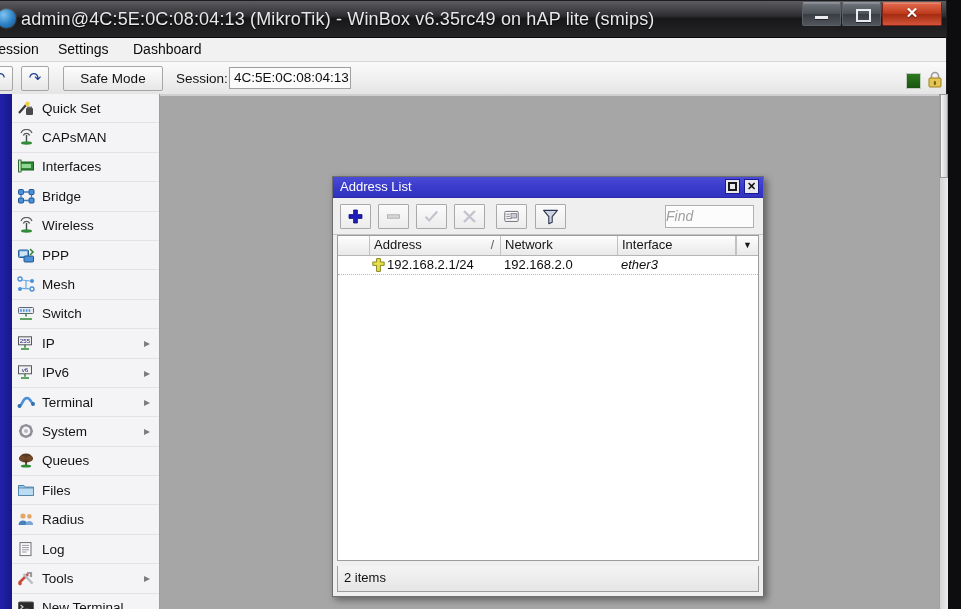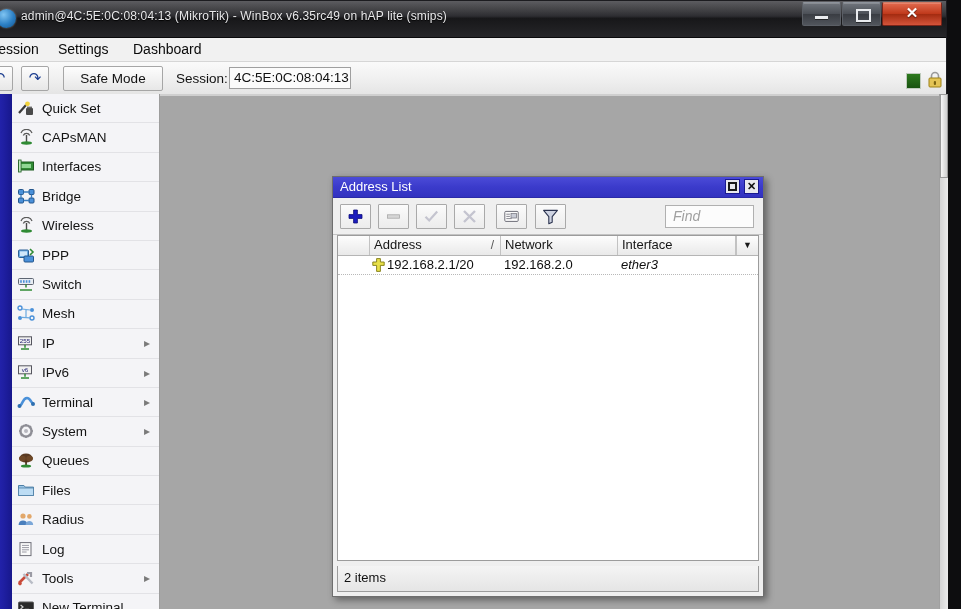--- a/index.html
+++ b/index.html
@@ -52,21 +52,21 @@
     width: 19px;
     height: 19px;
     border-radius: 50%;
     background: radial-gradient(circle at 35% 30%, #7fc4f2 0%, #2b7fc4 55%, #14538a 100%);
     box-shadow: 0 0 2px rgba(255,255,255,0.45);
   }
   .title-text {
     position: absolute;
     left: 26px;
     top: 8px;
-    font-size: 12px;
+    font-size: 18px;
     color: #e8e8ea;
     white-space: nowrap;
     text-shadow: 0 1px 1px rgba(0,0,0,0.9);
     letter-spacing: 0.15px;
     text-align: center;
   }
   .win-controls {
     position: absolute;
     right: 4px;
     top: 1px;
@@ -326,21 +326,21 @@
     right: 9px;
     width: 89px;
     height: 23px;
     border: 1px solid #b0b0b0;
     background: #fcfcfc;
     box-sizing: border-box;
     font-size: 14px;
     font-style: italic;
     color: #a0a0a0;
     line-height: 21px;
-    padding-left: 7px;
+    padding-left: 0;
   }
 
   
   .al-table-wrap {
     position: absolute;
     left: 4px;
     top: 58px;
     width: 422px;
     height: 326px;
     background: #ffffff;
@@ -578,41 +578,41 @@
                 <rect x="3" y="4.4" width="7" height="4.6" fill="#cfe6fa"></rect>
                 <rect x="7" y="9" width="9.5" height="6" rx="1" fill="#4a90d9" stroke="#23558c"></rect>
                 <path d="M13 2 l3 3 l-3 3" fill="none" stroke="#2f8a34" stroke-width="1.6"></path>
               </svg>
             </span>
             <span class="side-label">PPP</span>
           </div>
           <div class="side-item">
             <span class="side-icon">
               <svg width="19" height="17" viewBox="0 0 19 17">
+                <circle cx="3" cy="3" r="2" fill="none" stroke="#4a90d9" stroke-width="1.4"></circle>
+                <circle cx="15" cy="5" r="2" fill="#4a90d9"></circle>
+                <circle cx="3" cy="13" r="2" fill="#4a90d9"></circle>
+                <circle cx="15" cy="13" r="2" fill="none" stroke="#4a90d9" stroke-width="1.4"></circle>
+                <path d="M5 4 L13 5 M5 12.3 L13 12.8 M9 5 v7" stroke="#6aa9e0" stroke-width="1.2"></path>
+              </svg>
+            </span>
+            <span class="side-label">Mesh</span>
+          </div>
+          <div class="side-item">
+            <span class="side-icon">
+              <svg width="19" height="17" viewBox="0 0 19 17">
                 <rect x="1.5" y="2.5" width="15" height="6" rx="1" fill="#e8ecf2" stroke="#5d6572"></rect>
                 <rect x="3.2" y="4.2" width="1.6" height="2.6" fill="#4a90d9"></rect>
                 <rect x="6" y="4.2" width="1.6" height="2.6" fill="#4a90d9"></rect>
                 <rect x="8.8" y="4.2" width="1.6" height="2.6" fill="#4a90d9"></rect>
                 <rect x="11.6" y="4.2" width="1.6" height="2.6" fill="#4a90d9"></rect>
                 <path d="M9 8.5 v3 M3 14 h12" stroke="#2f8a34" stroke-width="1.5"></path>
               </svg>
             </span>
             <span class="side-label">Switch</span>
-          </div>
-          <div class="side-item">
-            <span class="side-icon">
-              <svg width="19" height="17" viewBox="0 0 19 17">
-                <circle cx="3" cy="3" r="2" fill="none" stroke="#4a90d9" stroke-width="1.4"></circle>
-                <circle cx="15" cy="5" r="2" fill="#4a90d9"></circle>
-                <circle cx="3" cy="13" r="2" fill="#4a90d9"></circle>
-                <circle cx="15" cy="13" r="2" fill="none" stroke="#4a90d9" stroke-width="1.4"></circle>
-                <path d="M5 4 L13 5 M5 12.3 L13 12.8 M9 5 v7" stroke="#6aa9e0" stroke-width="1.2"></path>
-              </svg>
-            </span>
-            <span class="side-label">Mesh</span>
           </div>
           <div class="side-item">
             <span class="side-icon">
               <svg width="19" height="17" viewBox="0 0 19 17">
                 <rect x="1.5" y="1.8" width="13" height="8" fill="#f0f0f0" stroke="#55555f" stroke-width="1"></rect>
                 <text x="8" y="8" font-size="6.2" text-anchor="middle" fill="#1a1a6e" font-family="Liberation Sans">255</text>
                 <path d="M8 9.8 v3 M4 14 h8" stroke="#2f8a34" stroke-width="1.5"></path>
               </svg>
             </span>
             <span class="side-label">IP</span>
@@ -771,21 +771,21 @@
             </div>
             <div class="al-th" style="left:163px; width:117px;">Network</div>
             <div class="al-th" style="left:280px; width:118px;">Interface</div>
             <div class="al-dropdown">▼</div>
           </div>
           <div id="table-body">
               <div class="al-row">
                 <span class="row-icon" style="left: 34px;"><svg width="13" height="14" viewBox="0 0 13 14">
                     <path d="M4.6 0.6 h3.8 v3.4 h3.8 v3.4 h-3.8 v6 h-3.8 v-6 h-3.8 v-3.4 h3.8 z" fill="#e8e04a" stroke="#7f7a14" stroke-width="0.9"></path>
                   </svg></span>
-                <div class="al-cell" style="left: 49px; width: 114px;">192.168.2.1/20</div>
+                <div class="al-cell" style="left: 49px; width: 114px;">192.168.2.1/24</div>
                 <div class="al-cell" style="left: 166px; width: 114px;">192.168.2.0</div>
                 <div class="al-cell italic" style="left: 283px; width: 114px;">ether3</div>
               </div>
             </div>
         </div>
 
         <div class="al-statusbar">
           <div class="al-status-text">2 items</div>
         </div>
       </div>

